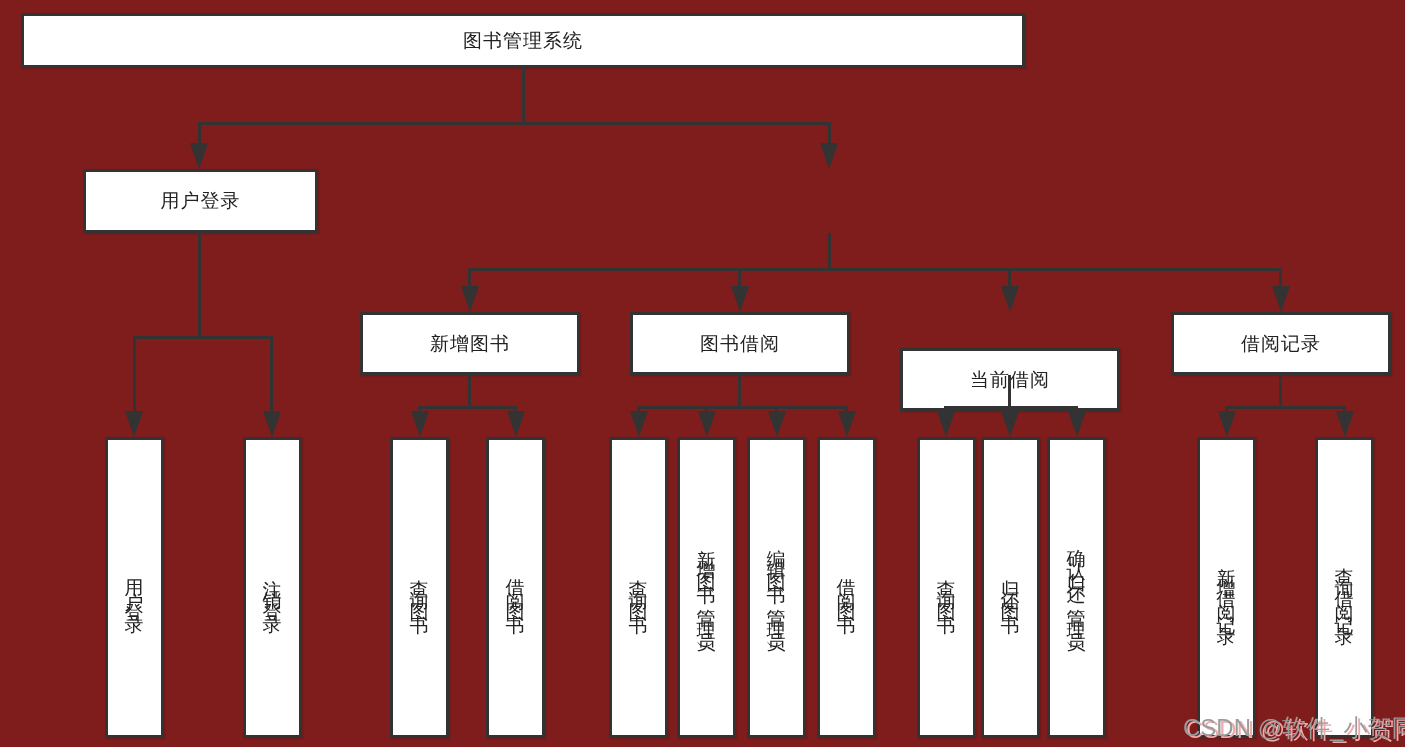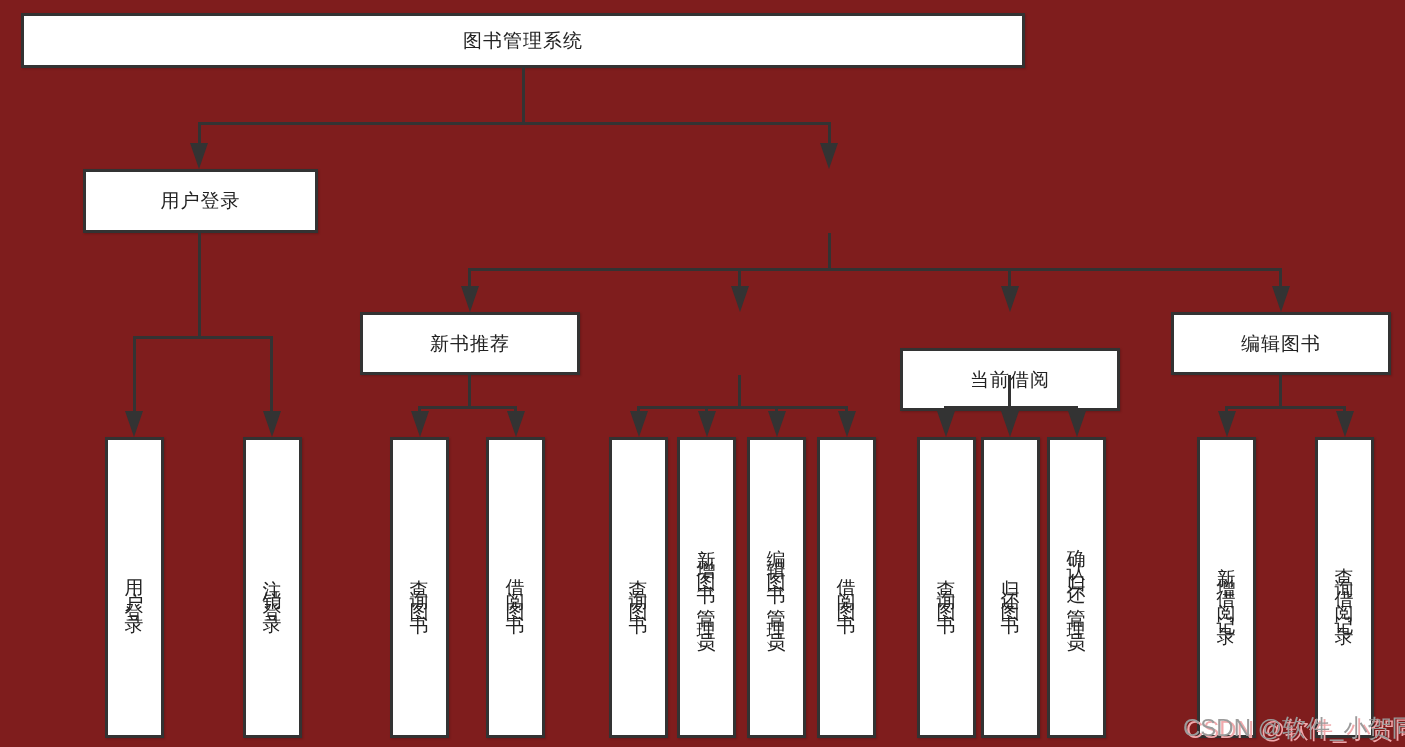--- a/index.html
+++ b/index.html
@@ -35,30 +35,33 @@
   <div class="box" style="left:21px;top:13px;width:1004px;height:55px;">
     <span class="h-label">图书管理系统</span>
   </div>
 
   <div class="box" style="left:83px;top:169px;width:235px;height:64px;">
     <span class="h-label">用户登录</span>
   </div>
 
 
   <div class="box" style="left:360px;top:312px;width:220px;height:63px;">
-    <span class="h-label">新书推荐</span>
+    <span class="h-label">新增图书</span>
   </div>
 
+  <div class="box" style="left:630px;top:312px;width:220px;height:63px;">
+    <span class="h-label">图书借阅</span>
+  </div>
 
   <div class="box" style="left:900px;top:312px;width:220px;height:63px;margin-top:36px;">
     <span class="h-label">当前借阅</span>
   </div>
 
   <div class="box" style="left:1171px;top:312px;width:220px;height:63px;">
-    <span class="h-label">编辑图书</span>
+    <span class="h-label">借阅记录</span>
   </div>
 
   <div class="box" style="left:105px;top:437px;width:59px;height:301px;">
     <span class="v-label">用户登录</span>
   </div>
   <div class="box" style="left:243px;top:437px;width:59px;height:301px;">
     <span class="v-label">注销登录</span>
   </div>
 
   <div class="box" style="left:390px;top:437px;width:59px;height:301px;">

